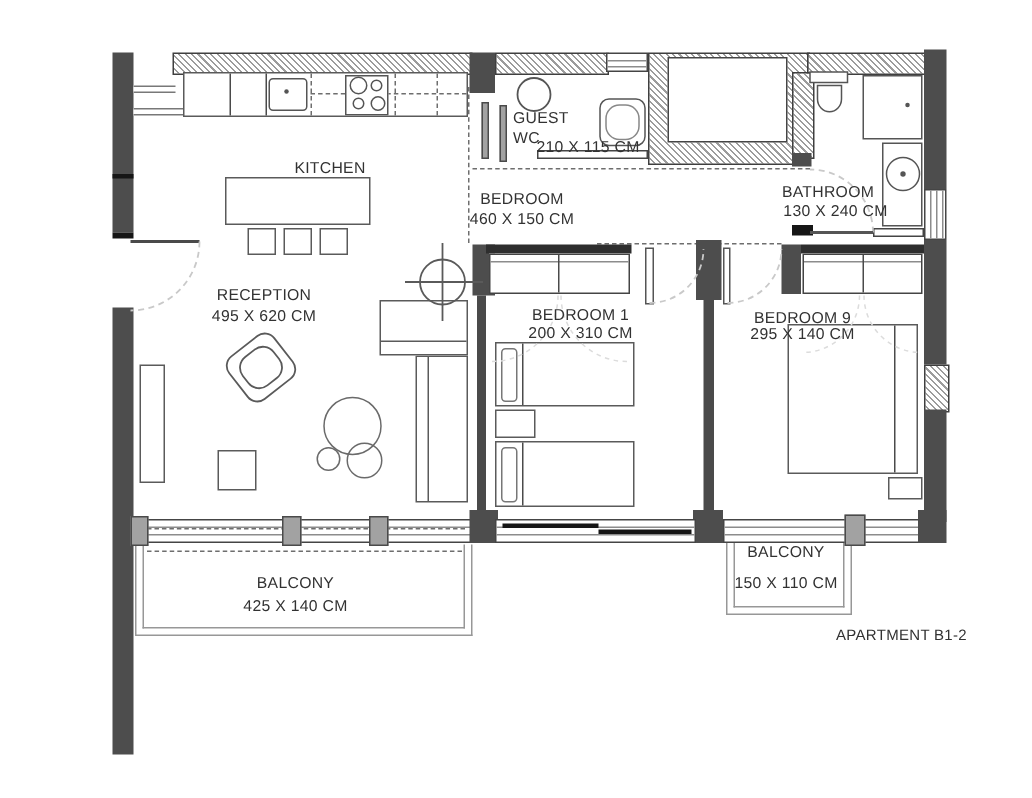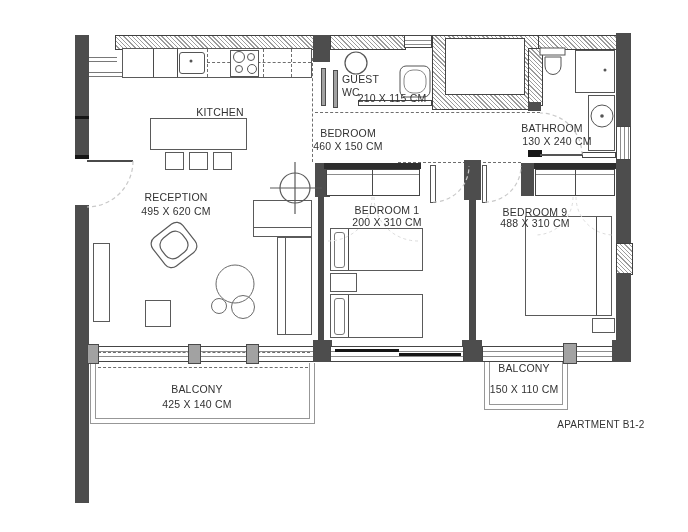--- a/index.html
+++ b/index.html
@@ -228,20 +228,20 @@
   <div class="lbl-l" style="left:342px;top:79px">GUEST</div>
   <div class="lbl-l" style="left:342px;top:92px">WC</div>
   <div class="lbl" style="left:392px;top:98px">210 X 115 CM</div>
   <div class="lbl" style="left:348px;top:133px">BEDROOM</div>
   <div class="lbl" style="left:348px;top:146px">460 X 150 CM</div>
   <div class="lbl" style="left:552px;top:128px">BATHROOM</div>
   <div class="lbl" style="left:557px;top:141px">130 X 240 CM</div>
   <div class="lbl" style="left:387px;top:210px">BEDROOM 1</div>
   <div class="lbl" style="left:387px;top:222px">200 X 310 CM</div>
   <div class="lbl" style="left:535px;top:212px">BEDROOM 9</div>
-  <div class="lbl" style="left:535px;top:223px">488 X 310 CM</div>
+  <div class="lbl" style="left:535px;top:223px">295 X 140 CM</div>
   <div class="lbl" style="left:197px;top:389px">BALCONY</div>
   <div class="lbl" style="left:197px;top:404px">425 X 140 CM</div>
   <div class="lbl" style="left:524px;top:368px">BALCONY</div>
   <div class="lbl" style="left:524px;top:389px">150 X 110 CM</div>
   <div class="lbl" style="left:601px;top:424px;font-size:10px">APARTMENT B1-2</div>
 
 </div>
 
 </body></html>

